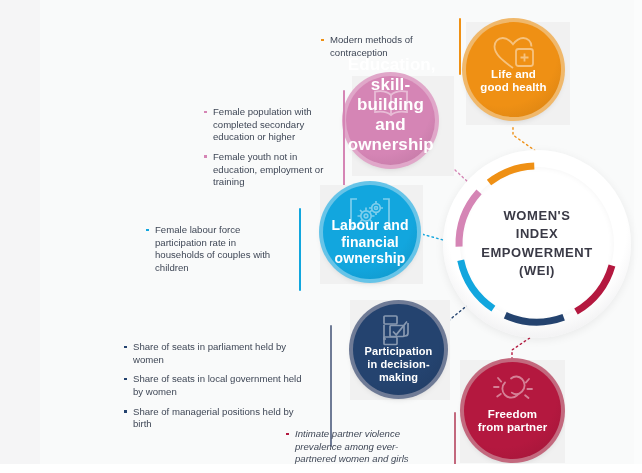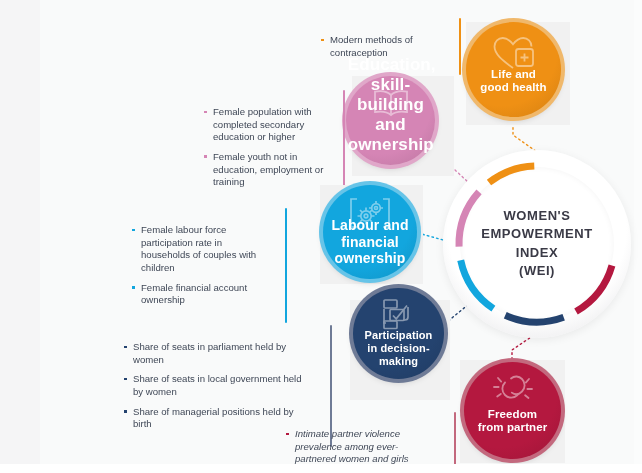--- a/index.html
+++ b/index.html
@@ -149,22 +149,22 @@
 
         <path id="arc-2" d="M50.38,158.66 A78,78 0 0 1 17.70,110.22" stroke="#12a6de"></path>
 
         <path id="arc-3" d="M120.68,167.30 A78,78 0 0 1 62.27,165.26" stroke="#24436f"></path>
 
         <path id="arc-4" d="M168.98,115.50 A78,78 0 0 1 133.00,161.55" stroke="#b4183f"></path>
       </g>
     </svg>
     <div class="hub-text">
       <div>WOMEN'S</div>
+      <div>INDEX</div>
       <div>EMPOWERMENT</div>
-      <div>INDEX</div>
       <div>(WEI)</div>
     </div>
   </div>
 
   <div class="domain">
     <div class="plate" style="left:466px;top:22px;width:104px;height:103px;"></div>
     <div class="bubble" id="bub-0" style="left: 466px; top: 22px; width: 95px; height: 95px; padding-bottom: 22px; font-size: 11.5px; background: radial-gradient(circle at 38% 30%, rgb(239, 144, 20) 0%, rgb(239, 144, 20) 62%, rgba(0, 0, 0, 0.12) 100%), rgb(239, 144, 20); box-shadow: rgb(240, 184, 107) 0px 0px 0px 4px, rgba(0, 0, 0, 0.18) 0px 3px 7px;">
       <span class="gicon" style="top:13px;left:26px;">
         <svg width="44" height="36" viewBox="0 0 44 36" fill="none" stroke="#ffffff" stroke-width="1.8">
           <path d="M21,33 C10,25 2.5,19 2.5,11.5 C2.5,6.5 6.3,3 10.8,3 C14.2,3 17.6,4.9 21,9.3 C24.4,4.9 27.8,3 31.2,3 C35.7,3 39.5,6.5 39.5,11.5"></path>
@@ -223,31 +223,30 @@
           <path d="M27,4 v2.6 M27,15.4 v2.6 M20,11 h2.6 M31.4,11 h2.6"></path>
         </svg>
       </span>
       <span class="label">
         <span>Labour and</span><br>
         <span>financial</span><br>
         <span>ownership</span>
       </span>
     </div>
   </div>
-  <div class="indics" style="left:116px;top:208px;width:165px;">
+  <div class="indics" style="left:130px;top:208px;width:165px;">
     <div class="rule" style="right:-6px;background:#12a6de;"></div>
     <ul>
       <li><span class="dot" style="background:#12a6de"></span><span>Female labour force participation rate in households of couples with children</span></li>
-      <li><span class="dot" style="background:#12a6de"></span><span>Female financial account ownership</span></li>
     </ul>
   </div>
 
   <div class="domain">
     <div class="plate" style="left:350px;top:300px;width:100px;height:100px;"></div>
-    <div class="bubble" id="bub-3" style="left: 353px; top: 288px; width: 91px; height: 91px; padding-bottom: 11px; font-size: 11px; background: radial-gradient(circle at 38% 30%, rgb(36, 67, 111) 0%, rgb(36, 67, 111) 62%, rgba(0, 0, 0, 0.12) 100%), rgb(36, 67, 111); box-shadow: rgb(111, 123, 150) 0px 0px 0px 4px, rgba(0, 0, 0, 0.18) 0px 3px 7px;">
+    <div class="bubble" id="bub-3" style="left: 353px; top: 304px; width: 91px; height: 91px; padding-bottom: 11px; font-size: 11px; background: radial-gradient(circle at 38% 30%, rgb(36, 67, 111) 0%, rgb(36, 67, 111) 62%, rgba(0, 0, 0, 0.12) 100%), rgb(36, 67, 111); box-shadow: rgb(111, 123, 150) 0px 0px 0px 4px, rgba(0, 0, 0, 0.18) 0px 3px 7px;">
       <span class="gicon" style="top:10px;left:27px;">
         <svg width="38" height="32" viewBox="0 0 38 32" fill="none" stroke="#ffffff" stroke-width="1.7">
           <rect x="4" y="2" width="13" height="8" rx="1"></rect>
           <rect x="10" y="11.5" width="14" height="11" rx="1"></rect>
           <rect x="4" y="23" width="13" height="7.5" rx="1"></rect>
           <path d="M13,17.5 l3.2,3.4 L27,7.5"></path>
           <path d="M28,9 v10 a3,3 0 0 1 -3,3 h-2"></path>
           <path d="M4,11 v14 M3,25 h3"></path>
         </svg>
       </span>

